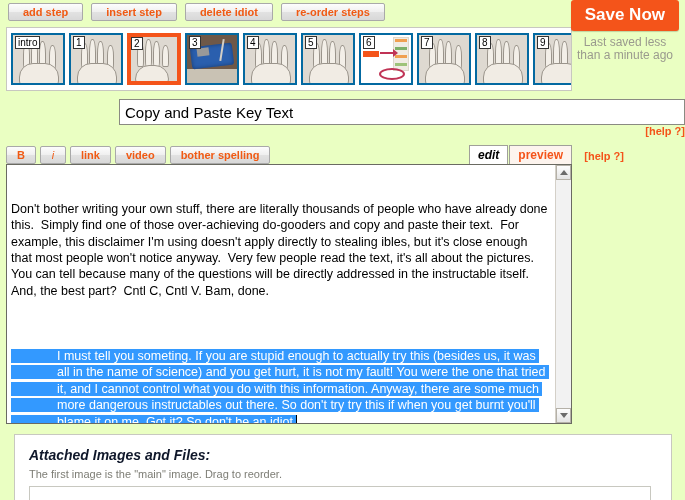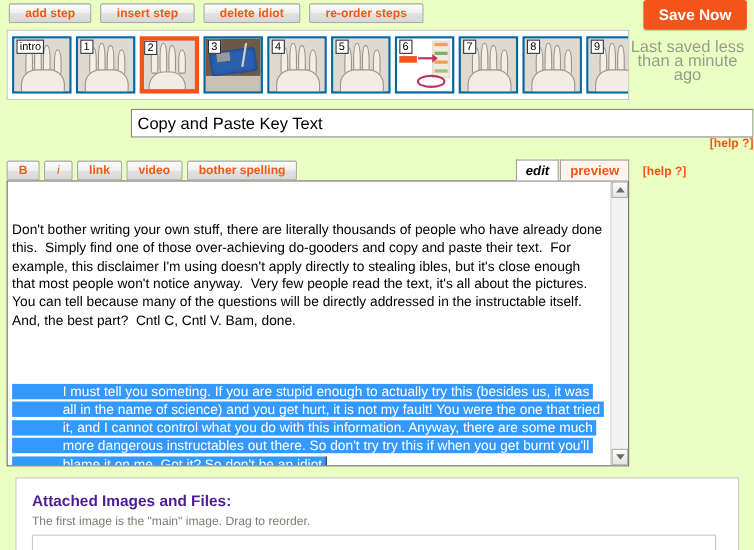--- a/index.html
+++ b/index.html
@@ -35,39 +35,39 @@
     font-family: "Liberation Sans", sans-serif;
     white-space: nowrap;
     cursor: pointer;
   }
   .save-now {
     position: absolute;
     right: 6px;
     top: 0px;
     background: #f4541a;
     color: #ffffff;
-    font-size: 14px;
+    font-size: 17px;
     font-weight: bold;
     border: none;
     border-radius: 3px;
     padding: 5px 14px 6px 14px;
     cursor: pointer;
     font-family: "Liberation Sans", sans-serif;
     box-shadow: 0 1px 1px rgba(0,0,0,.18);
   }
 
   
   .saved-status {
     position: absolute;
     right: 6px;
     top: 36px;
     width: 108px;
     text-align: center;
     color: #9a9a8e;
-    font-size: 15px;
+    font-size: 12px;
     line-height: 13px;
   }
 
   
   .thumb-strip {
     margin: 3px 0 0 6px;
     width: 566px;
     height: 64px;
     background: #ffffff;
     border: 1px solid #c8c8c0;
@@ -348,22 +348,23 @@
     width: 658px;
     height: 120px;
     background: #ffffff;
     border: 1px solid #c8c8c0;
     padding: 12px 14px 0 14px;
     overflow: hidden;
   }
   .attach-title {
     font-size: 14px;
     font-weight: bold;
-    color: #4c1d95;
+    color: #0f172a;
     margin: 0 0 5px 0;
+    font-style: italic;
   }
   .attach-sub {
     font-size: 11px;
     color: #7d7d75;
     margin: 0 0 6px 0;
   }
   .attach-box {
     width: 622px;
     height: 60px;
     border: 1px solid #c8c8c0;

